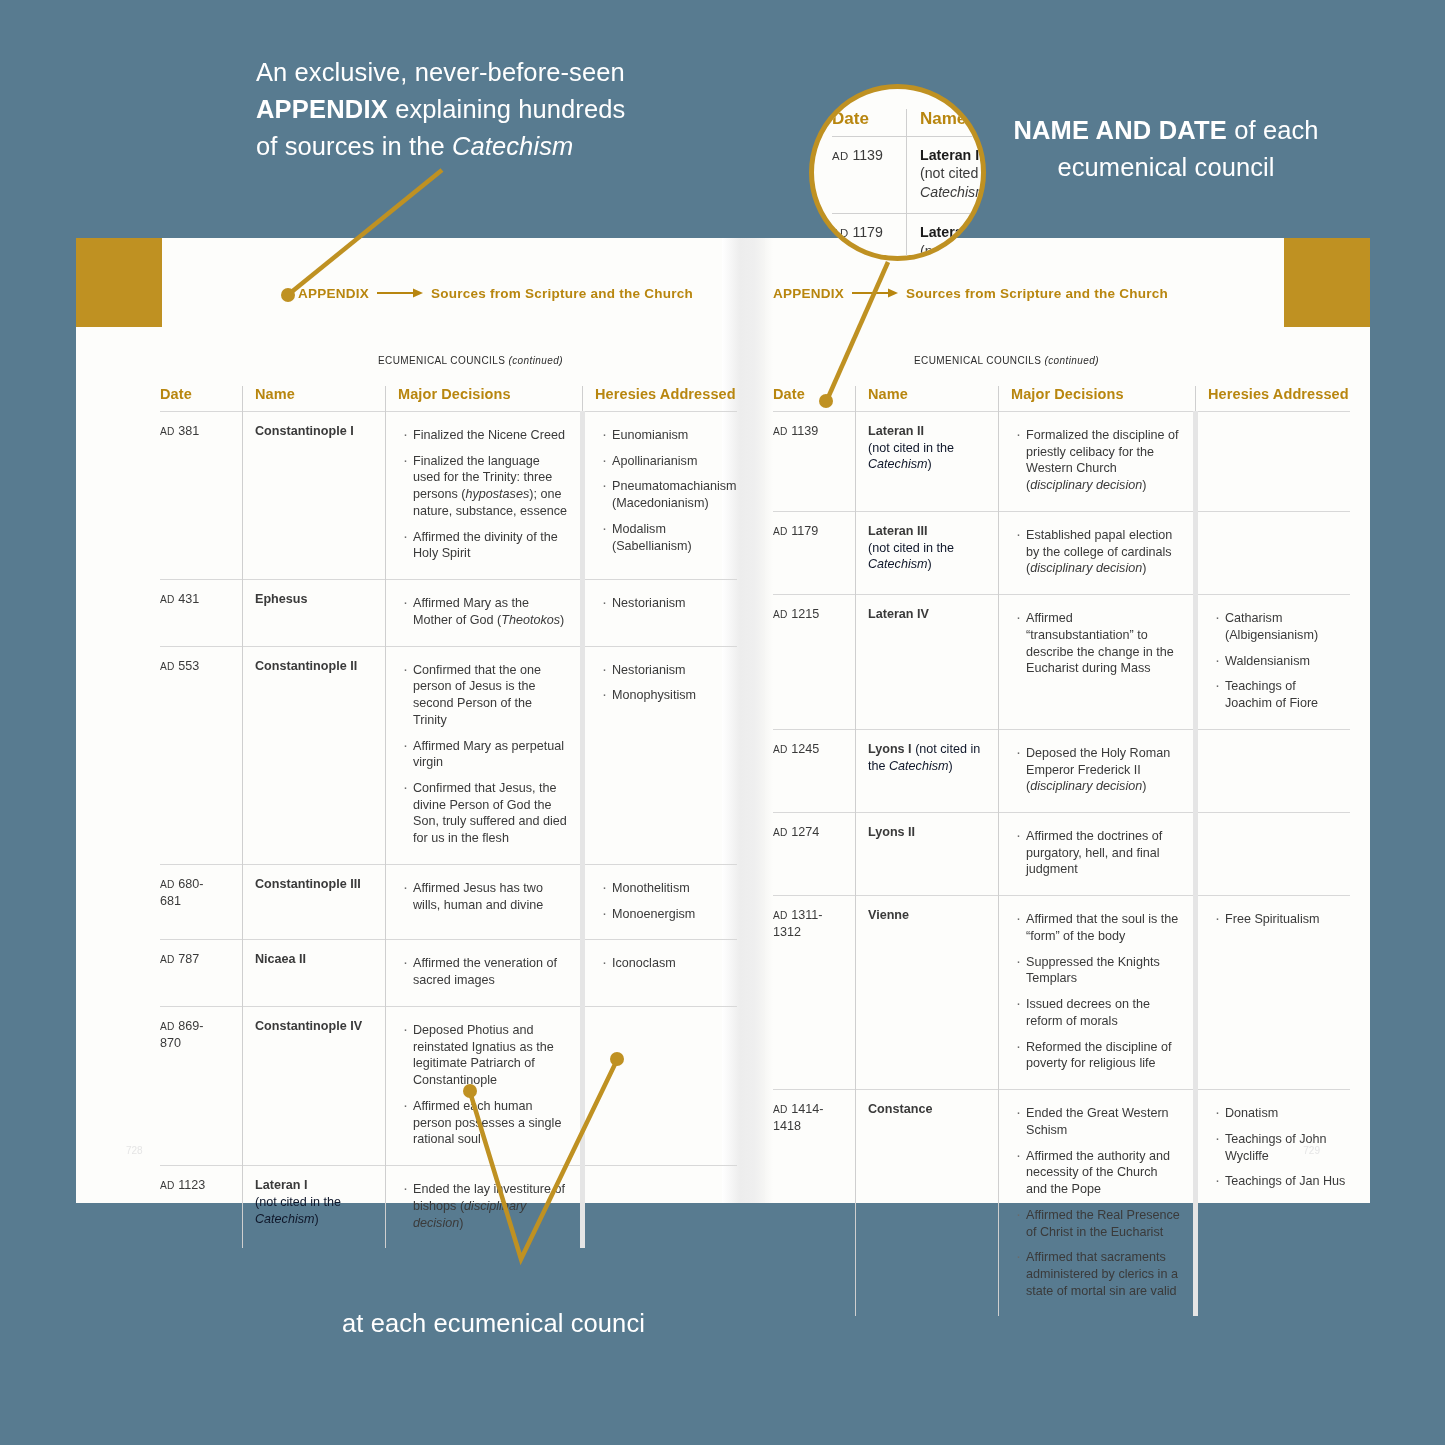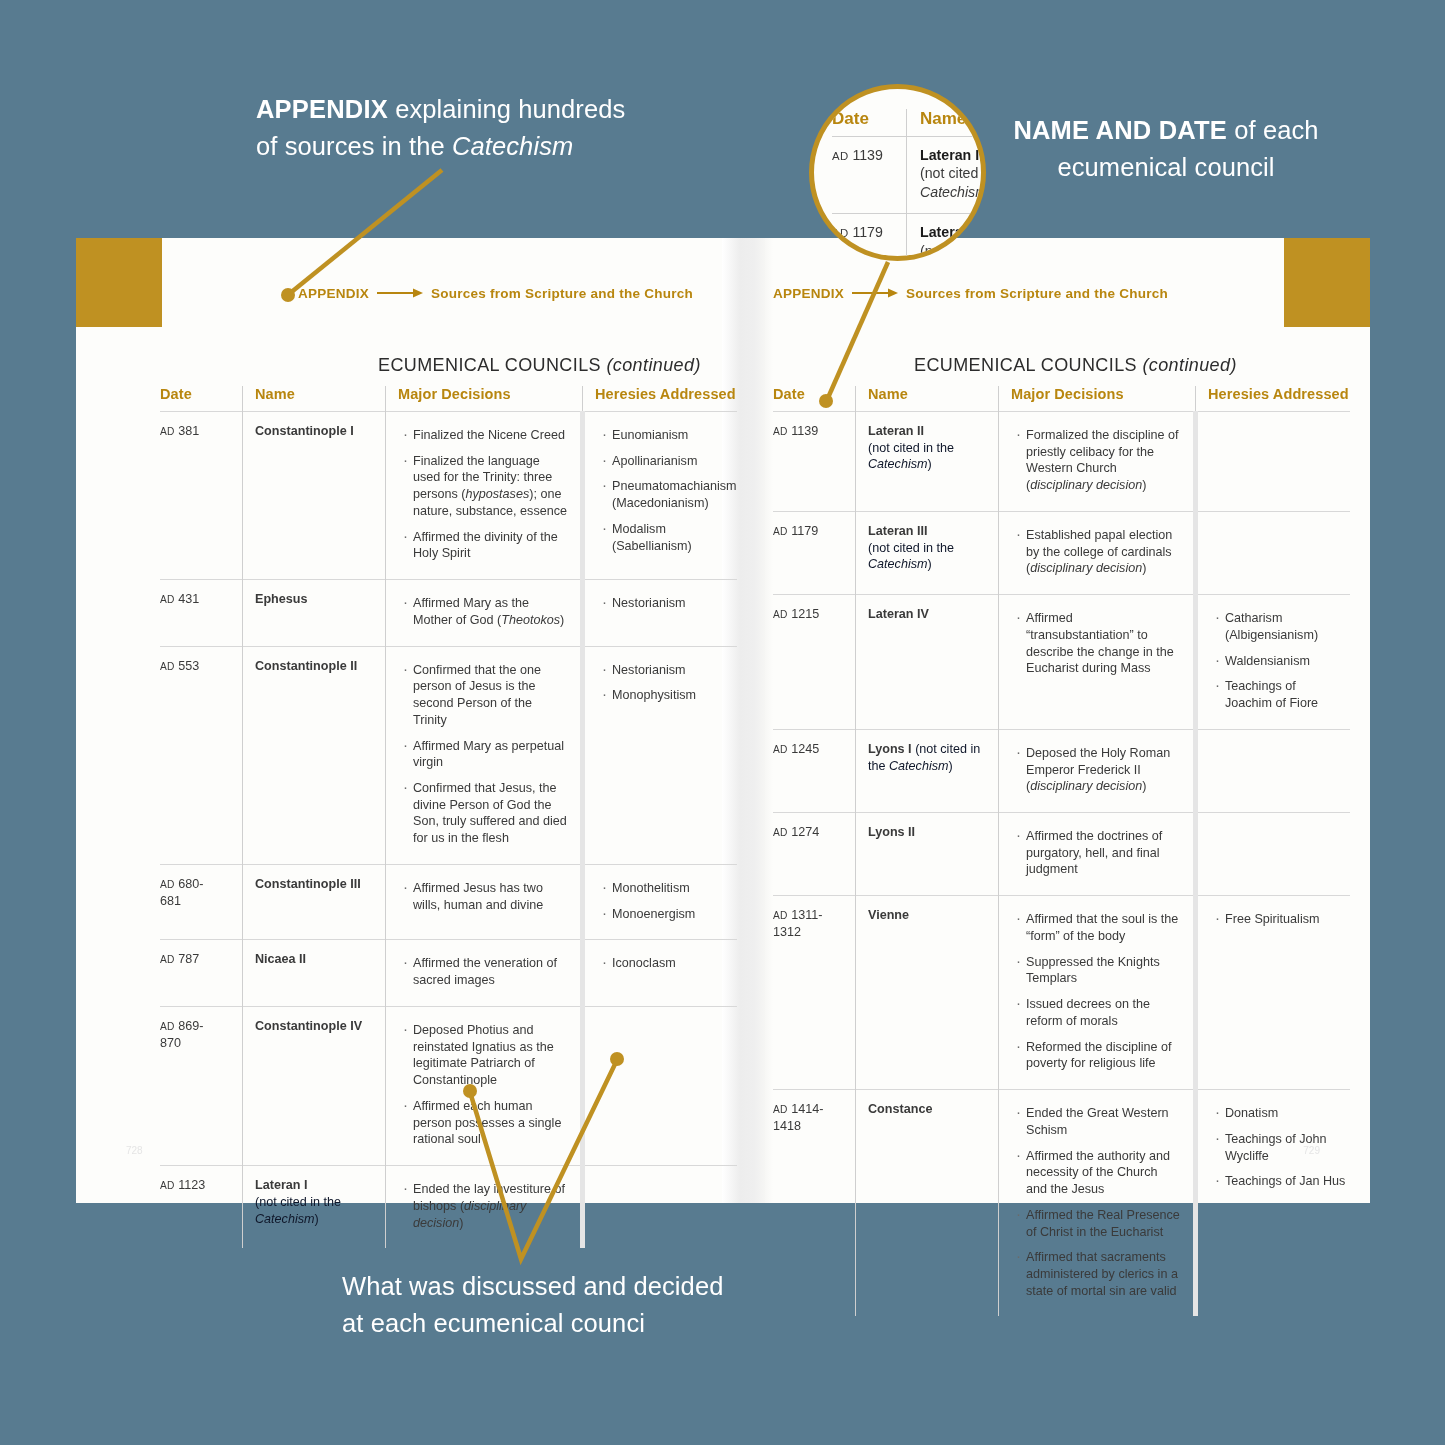--- a/index.html
+++ b/index.html
@@ -62,21 +62,21 @@
     white-space:nowrap;
   }
   #runhead-left{left:222px;}
   #runhead-right{left:697px;}
   .runhead .arrow{display:inline-block;margin:0 8px;position:relative;top:-1px;}
   .runhead .arrow svg{display:block;}
 
   
   .section-cap{
     position:absolute;
-    font-size:18px;color:#2c2c2c;letter-spacing:.4px;white-space:nowrap;
+    font-size:10px;color:#2c2c2c;letter-spacing:.4px;white-space:nowrap;
   }
   .section-cap i{font-style:italic;}
   #cap-left{left:302px;top:117px;}
   #cap-right{left:838px;top:117px;}
 
   
   table.cct{
     position:absolute;border-collapse:collapse;table-layout:fixed;
   }
   #tbl-left{left:84px;top:148px;width:512px;}
@@ -134,32 +134,32 @@
   #mag-inner .mc1{width:112px;padding-left:13px;border-left:1.3px solid #cfcfcf;}
   #mag-inner th.mc1{border-left:1.3px solid #cfcfcf;}
   #mag-inner .ad{font-size:11.4px;letter-spacing:.3px;}
   #mag-inner .nm b{font-weight:700;color:#1b1b1b;}
   #mag-inner .nm i{font-style:italic;}
 </style>
 </head>
 <body>
 
 <div class="anno" id="anno-appendix">
-  <br>
+  <span>An exclusive, never-before-seen</span><br>
   <b>APPENDIX</b><span> explaining hundreds</span><br>
   <span>of sources in the </span><i>Catechism</i>
 </div>
 
 <div class="anno" id="anno-namedate">
   <b>NAME AND DATE</b><span> of each</span><br>
   <span>ecumenical council</span>
 </div>
 
 <div class="anno" id="anno-bottom">
-  <span>What was discussed and decided</span><br>
+  <br>
   <span>at each ecumenical counci</span>
 </div>
 
 <div id="spread">
   <div class="page" id="page-left"></div>
   <div class="page" id="page-right"></div>
   <div id="gutter"></div>
   <div id="gutter-right-edge"></div>
 
   <div class="tab" id="tab-left"></div>
@@ -388,21 +388,21 @@
               <li>Free Spiritualism</li>
             </ul>
           </td>
         </tr>
         <tr>
           <td class="c0 date"><span class="ad">AD</span> 1414-<br>1418</td>
           <td class="c1 nm"><b>Constance</b></td>
           <td class="c2">
             <ul class="bl">
               <li>Ended the Great Western Schism</li>
-              <li>Affirmed the authority and necessity of the Church and the Jesus</li>
+              <li>Affirmed the authority and necessity of the Church and the Pope</li>
               <li>Affirmed the Real Presence of Christ in the Eucharist</li>
               <li>Affirmed that sacraments administered by clerics in a state of mortal sin are valid</li>
             </ul>
           </td>
           <td class="c3">
             <ul class="bl">
               <li>Donatism</li>
               <li>Teachings of John Wycliffe</li>
               <li>Teachings of Jan Hus</li>
             </ul>

